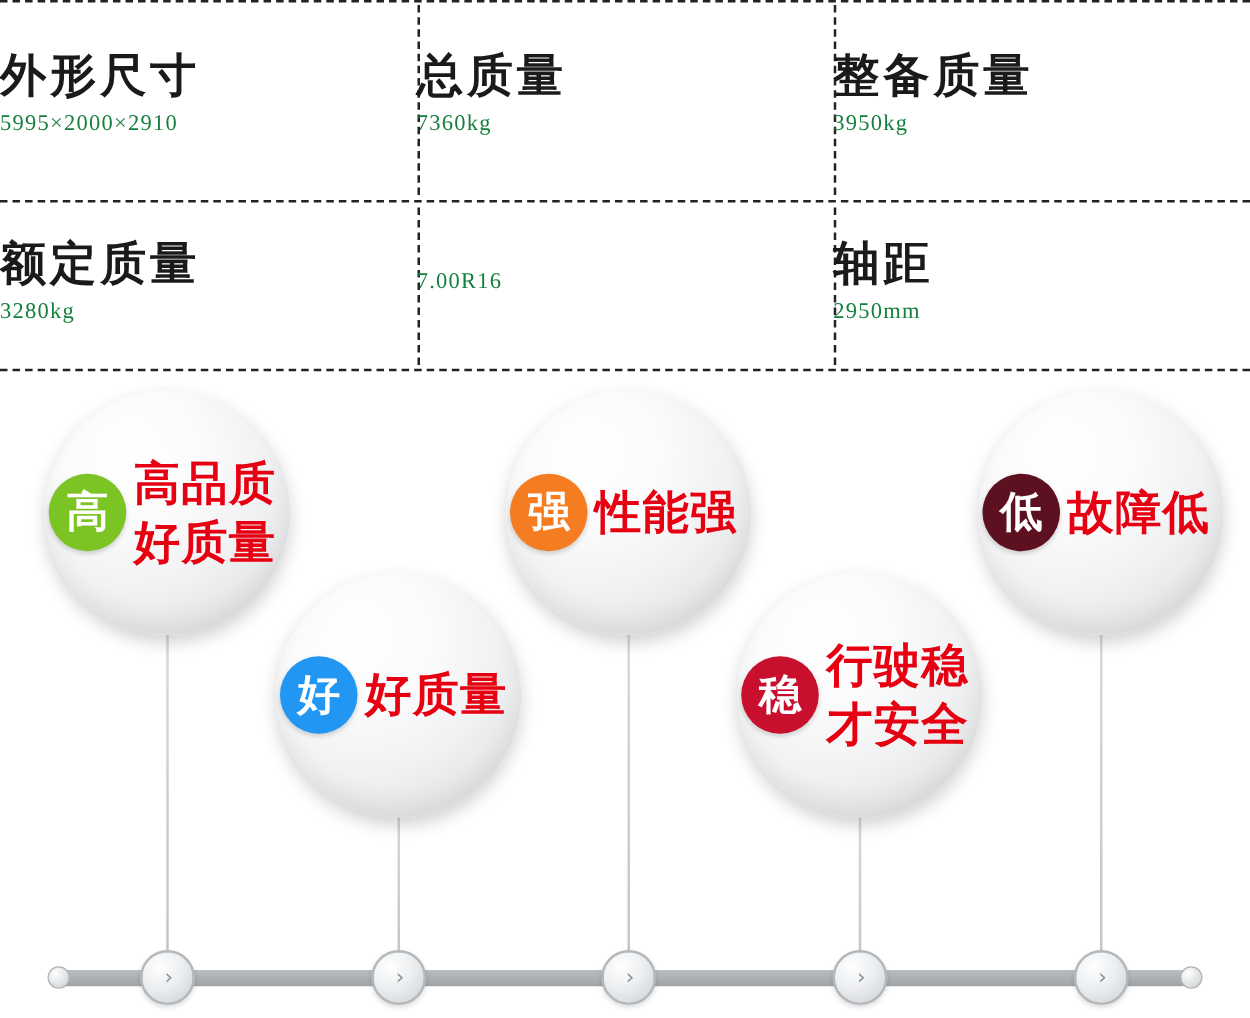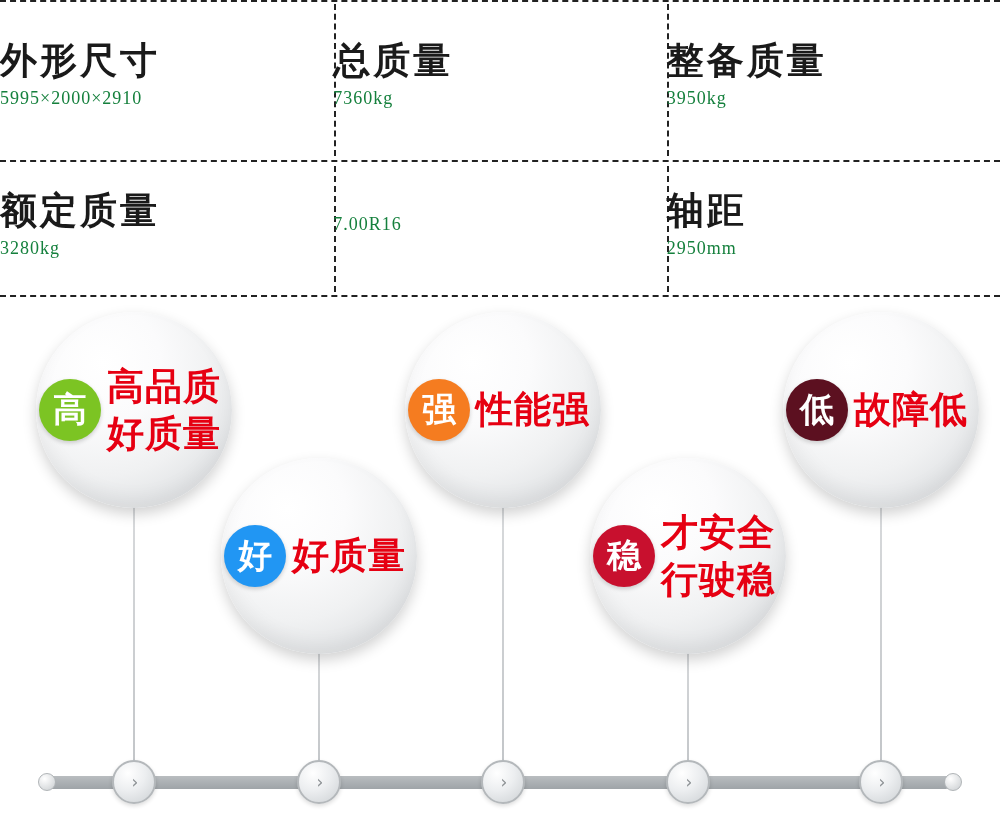--- a/index.html
+++ b/index.html
@@ -248,22 +248,22 @@
       <div class="btext">
         <div>性能强</div>
       </div>
     </div>
   </div>
 
   <div class="balloon" style="left:590px;top:158px;">
     <div class="inner">
       <div class="badge" style="background:#c8102e;">稳</div>
       <div class="btext">
+        <div>行驶稳</div>
         <div>才安全</div>
-        <div>行驶稳</div>
       </div>
     </div>
   </div>
 
   <div class="balloon" style="left:783px;top:12px;">
     <div class="inner">
       <div class="badge" style="background:#5c1020;">低</div>
       <div class="btext">
         <div>故障低</div>
       </div>

